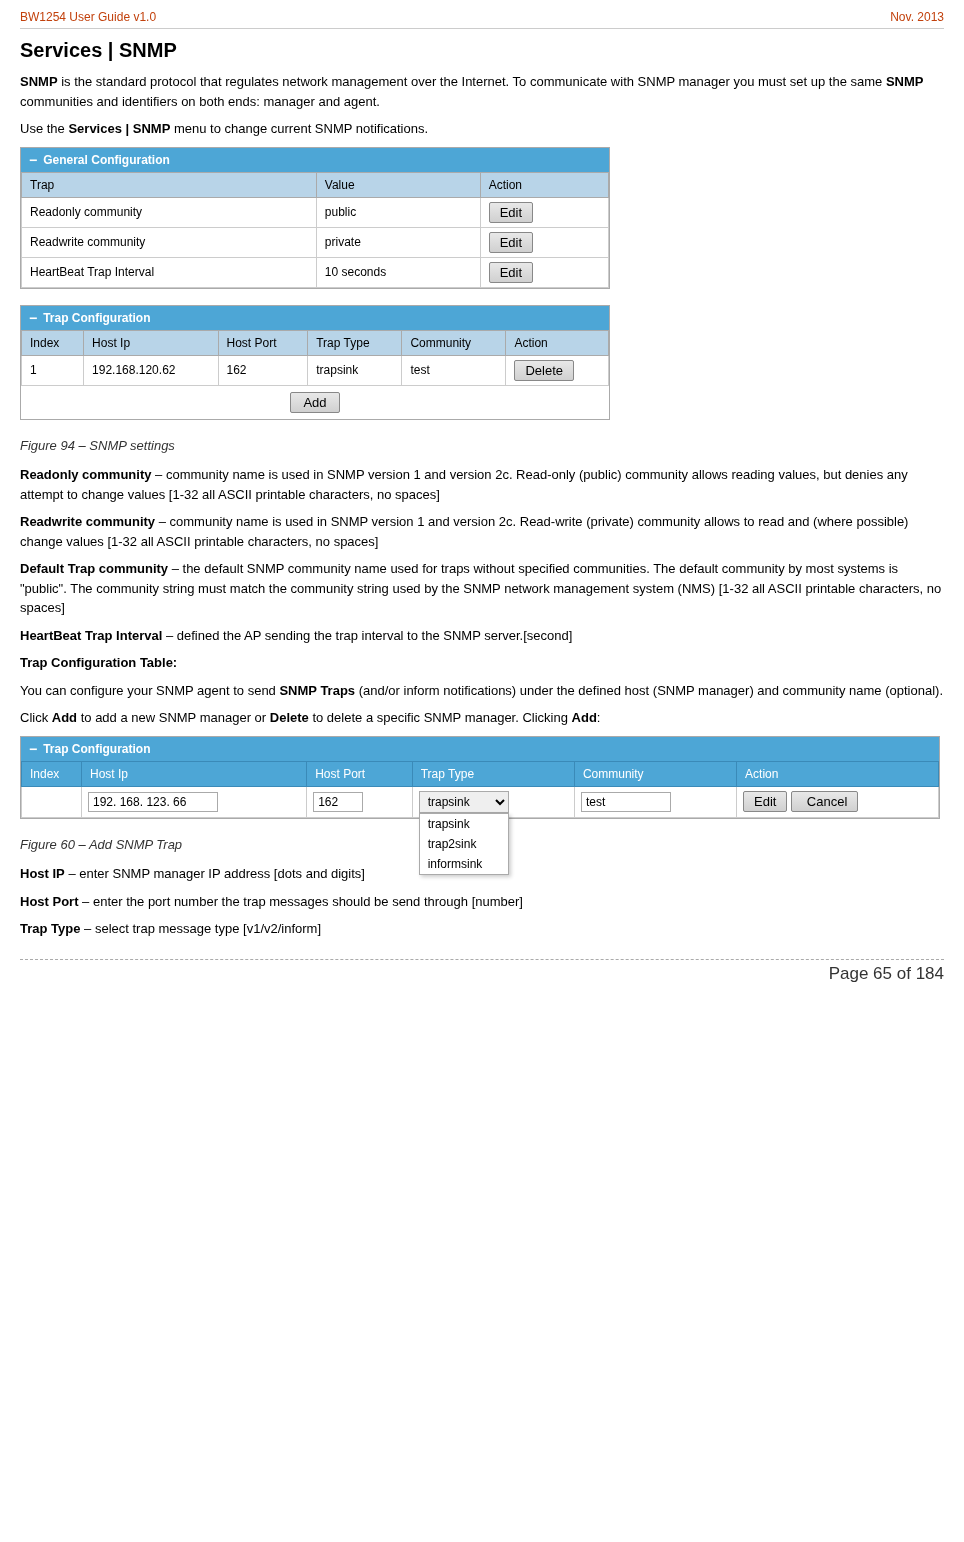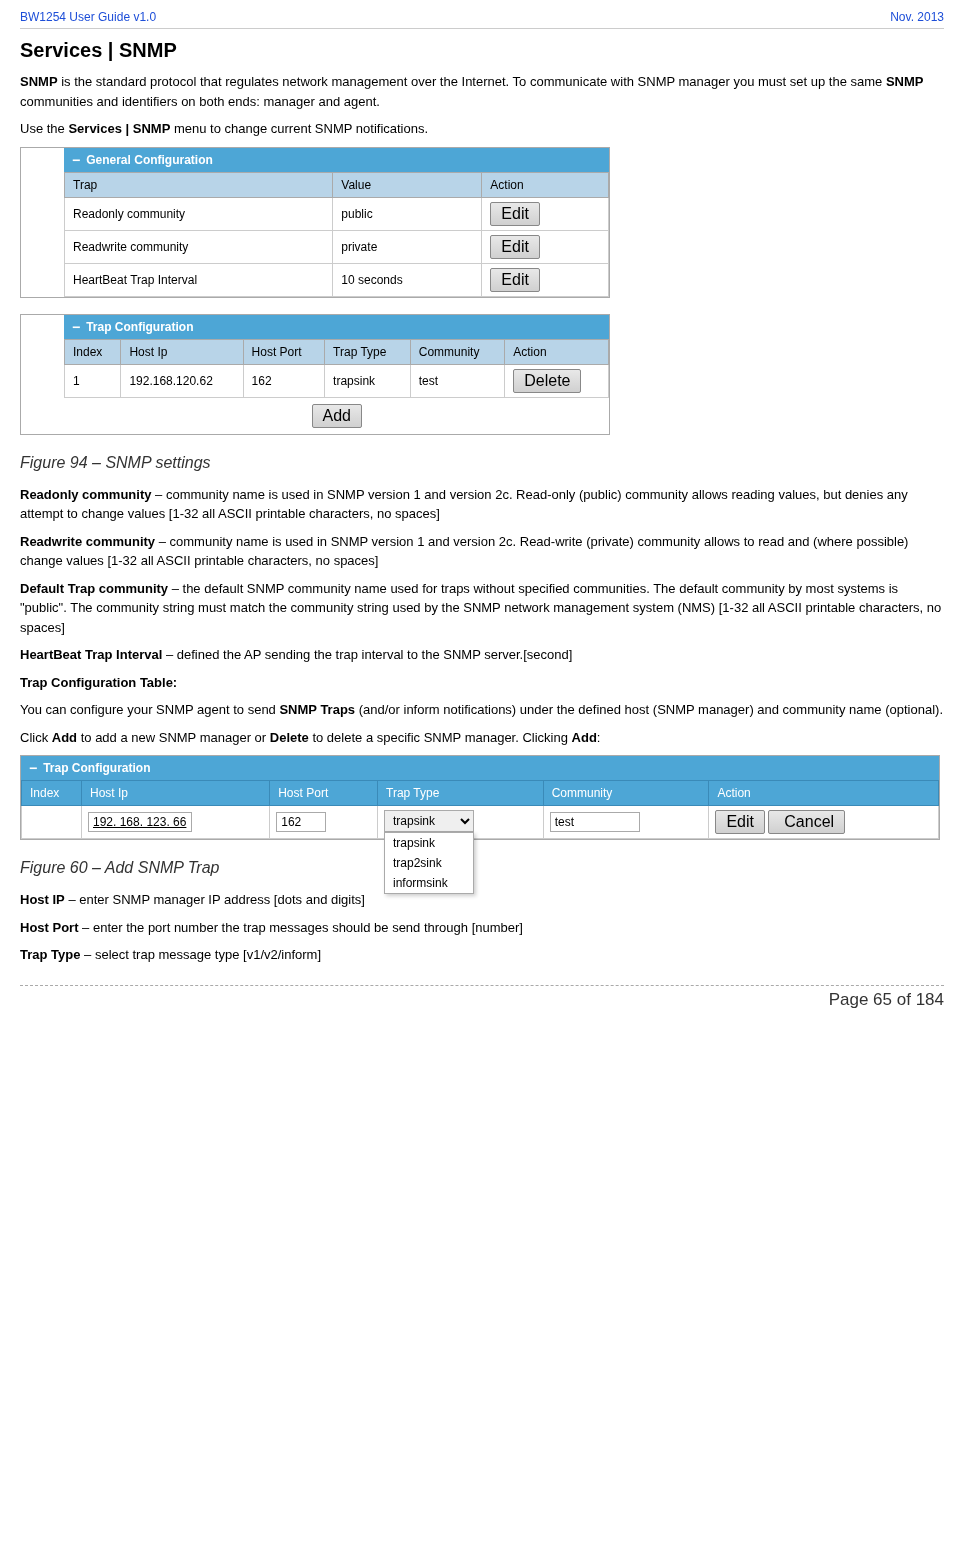--- a/index.html
+++ b/index.html
@@ -11,36 +11,35 @@
       width: 964px;
       padding: 10px 20px 20px 20px;
     }
     .header-bar {
       display: flex;
       justify-content: space-between;
       border-bottom: 1px solid #ccc;
       padding-bottom: 4px;
       margin-bottom: 10px;
       font-size: 12px;
-      color: #1d4ed8;
+      color: #c2410c;
     }
     h1.page-title {
       font-size: 20px;
       font-weight: bold;
       margin-bottom: 10px;
       color: #000;
     }
     p { margin-bottom: 8px; line-height: 1.5; }
     strong { font-weight: bold; }
 
     .config-box {
       border: 1px solid #aaa;
       margin-bottom: 16px;
       width: 590px;
-      padding-left: 43px;
     }
     .config-box-title {
       background: #4da6d6;
       color: #fff;
       font-weight: bold;
       font-size: 12px;
       padding: 4px 8px;
       display: flex;
       align-items: center;
       gap: 6px;
@@ -68,21 +67,21 @@
     table tbody tr {
       background: #fff;
     }
     table tbody td {
       padding: 4px 8px;
       border: 1px solid #ccc;
     }
     .btn-edit, .btn-delete, .btn-add, .btn-save, .btn-cancel {
       display: inline-block;
       padding: 2px 10px;
-      font-size: 16px;
+      font-size: 13px;
       border: 1px solid #888;
       background: linear-gradient(to bottom, #e8e8e8, #d0d0d0);
       cursor: pointer;
       color: #000;
       border-radius: 2px;
     }
     .btn-add {
       margin: 6px auto;
       display: block;
       width: 50px;
@@ -149,21 +148,21 @@
       box-shadow: 2px 2px 4px rgba(0,0,0,0.2);
     }
     .dropdown-menu div {
       padding: 3px 8px;
       font-size: 12px;
       cursor: pointer;
     }
     .dropdown-menu div.selected { background: #fff; }
 
     .figure-caption {
-      font-size: 16px;
+      font-size: 13px;
       color: #333;
       margin-bottom: 10px;
       margin-top: 4px;
       font-style: italic;
     }
     .footer-bar {
       border-top: 1px dashed #aaa;
       padding-top: 4px;
       margin-top: 20px;
       text-align: right;
@@ -299,21 +298,21 @@
         <th>Host Port</th>
         <th>Trap Type</th>
         <th>Community</th>
         <th>Action</th>
       </tr>
     </thead>
     <tbody>
       <tr class="input-row">
         <td></td>
         <td>
-          <input type="text" style="width: 104px; text-decoration: underline;" value="192. 168. 123. 66">
+          <input type="text" style="width: 130px;" value="192. 168. 123. 66">
         </td>
         <td>
           <input type="text" style="width: 50px;" value="162">
         </td>
         <td style="position:relative; vertical-align:top;">
           <div class="dropdown-open">
             <select style="width:90px">
               <option>trapsink</option>
               <option>trap2sink</option>
               <option>informsink</option>

